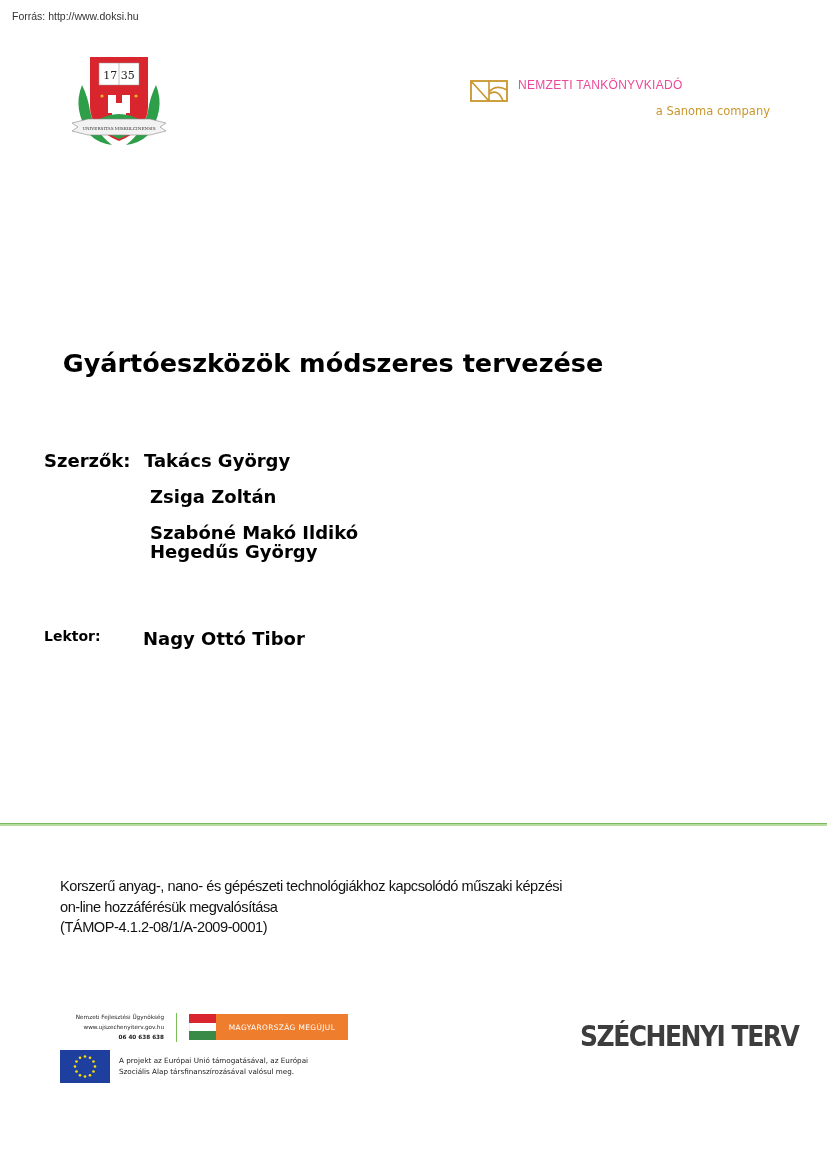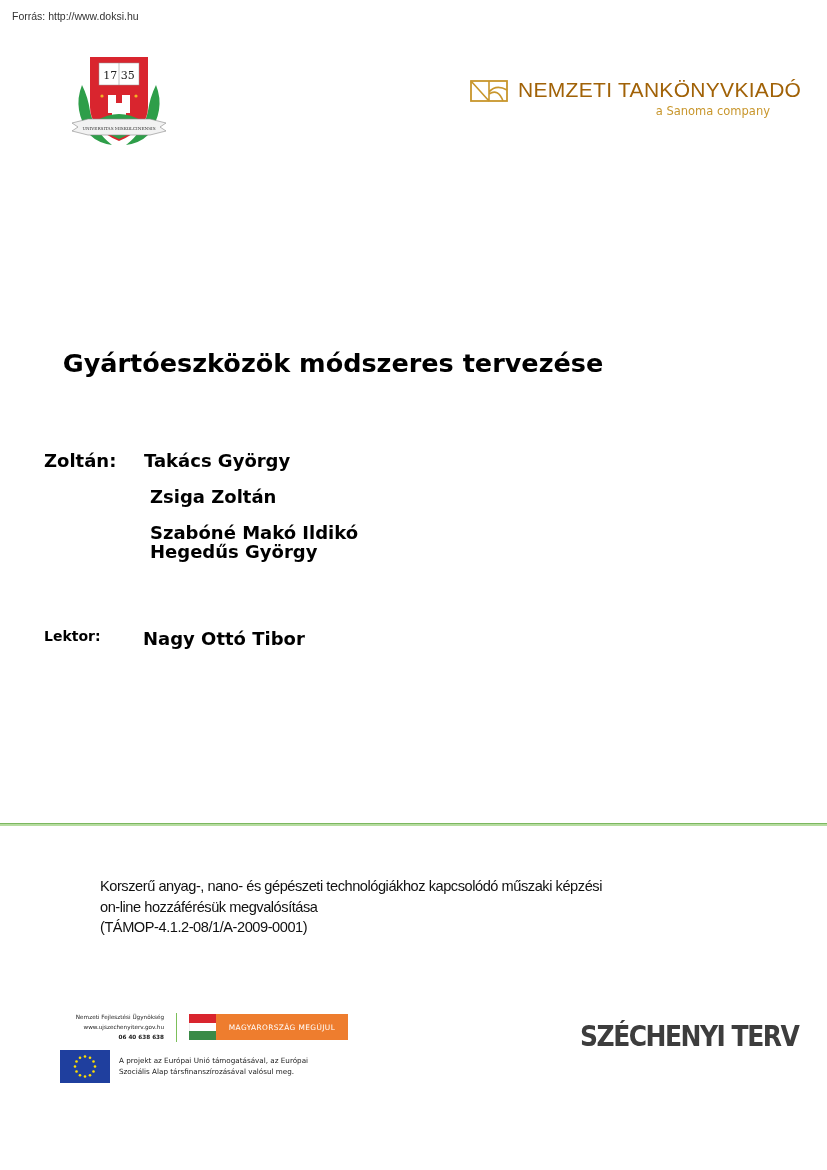--- a/index.html
+++ b/index.html
@@ -12,21 +12,21 @@
     }
 
     
     .crest { position: absolute; left: 68px; top: 55px; width: 102px; height: 95px; }
 
     
     .publisher { position: absolute; left: 470px; top: 78px; width: 310px; height: 45px; }
     .publisher-mark { position: absolute; left: 0; top: 2px; width: 38px; height: 22px; }
     .publisher-name {
       position: absolute; left: 48px; top: 0px;
-      font-family: "Liberation Sans", sans-serif; font-size: 21px; color: #a16207;
+      font-family: "Liberation Sans", sans-serif; font-size: 12px; color: #ec4899;
       letter-spacing: 0.3px; white-space: nowrap;
     }
     .publisher-sub {
       position: absolute; right: 10px; top: 26px;
       font-family: "DejaVu Sans", sans-serif; font-size: 11.5px; color: #c8962c; white-space: nowrap;
     }
 
     
     .doc-title {
       position: absolute; left: 0; top: 348px; width: 666px; text-align: center;
@@ -46,21 +46,21 @@
       position: absolute; left: 0; top: 823px; width: 827px; height: 3px;
       background: linear-gradient(#7cb860 0 1px, #b6dca0 1px 3px);
     }
 
     
     .project {
       position: absolute; left: 60px; top: 876px; width: 620px;
       font-family: "Liberation Sans", sans-serif; font-size: 14.6px; line-height: 20.5px;
       color: #111; letter-spacing: -0.45px;
     }
-    .project div { white-space: nowrap; margin-left: 40px; }
+    .project div { white-space: nowrap; }
 
     
     .nfu-block {
       position: absolute; left: 60px; top: 1012px; width: 104px; text-align: right;
       font-family: "DejaVu Sans", sans-serif; font-size: 5.7px; line-height: 10px; color: #222;
     }
     .nfu-block .phone { font-weight: bold; }
     .nfu-sep { position: absolute; left: 176px; top: 1013px; width: 1px; height: 29px; background: #7cbf5a; }
 
     .mm-badge { position: absolute; left: 189px; top: 1014px; width: 145px; height: 26px; }
@@ -126,21 +126,21 @@
       <path d="M1 1 L19 21 M19 1 V21 M19 12 Q26 4 37 10 M19 14 Q28 8 33 21" fill="none" stroke="#c8962c" stroke-width="1.6"></path>
     </svg>
   </div>
   <div class="publisher-name">NEMZETI TANKÖNYVKIADÓ</div>
   <div class="publisher-sub">a Sanoma company</div>
 </div>
 
 <h1 class="doc-title">Gyártóeszközök módszeres tervezése</h1>
 
 <div class="authors">
-  <span class="authors-label">Zoltán:</span>
+  <span class="authors-label">Szerzők:</span>
   <span class="author-row" style="left:100px; top:0;">Takács György</span>
   <span class="author-row" style="left:106px; top:36px;">Zsiga Zoltán</span>
   <span class="author-row" style="left:106px; top:72px;">Szabóné Makó Ildikó</span>
   <span class="author-row" style="left:106px; top:91px;">Hegedűs György</span>
 </div>
 
 <div class="lector-label">Lektor:</div>
 <div class="lector-name">Nagy Ottó Tibor</div>
 
 <div class="divider"></div>

